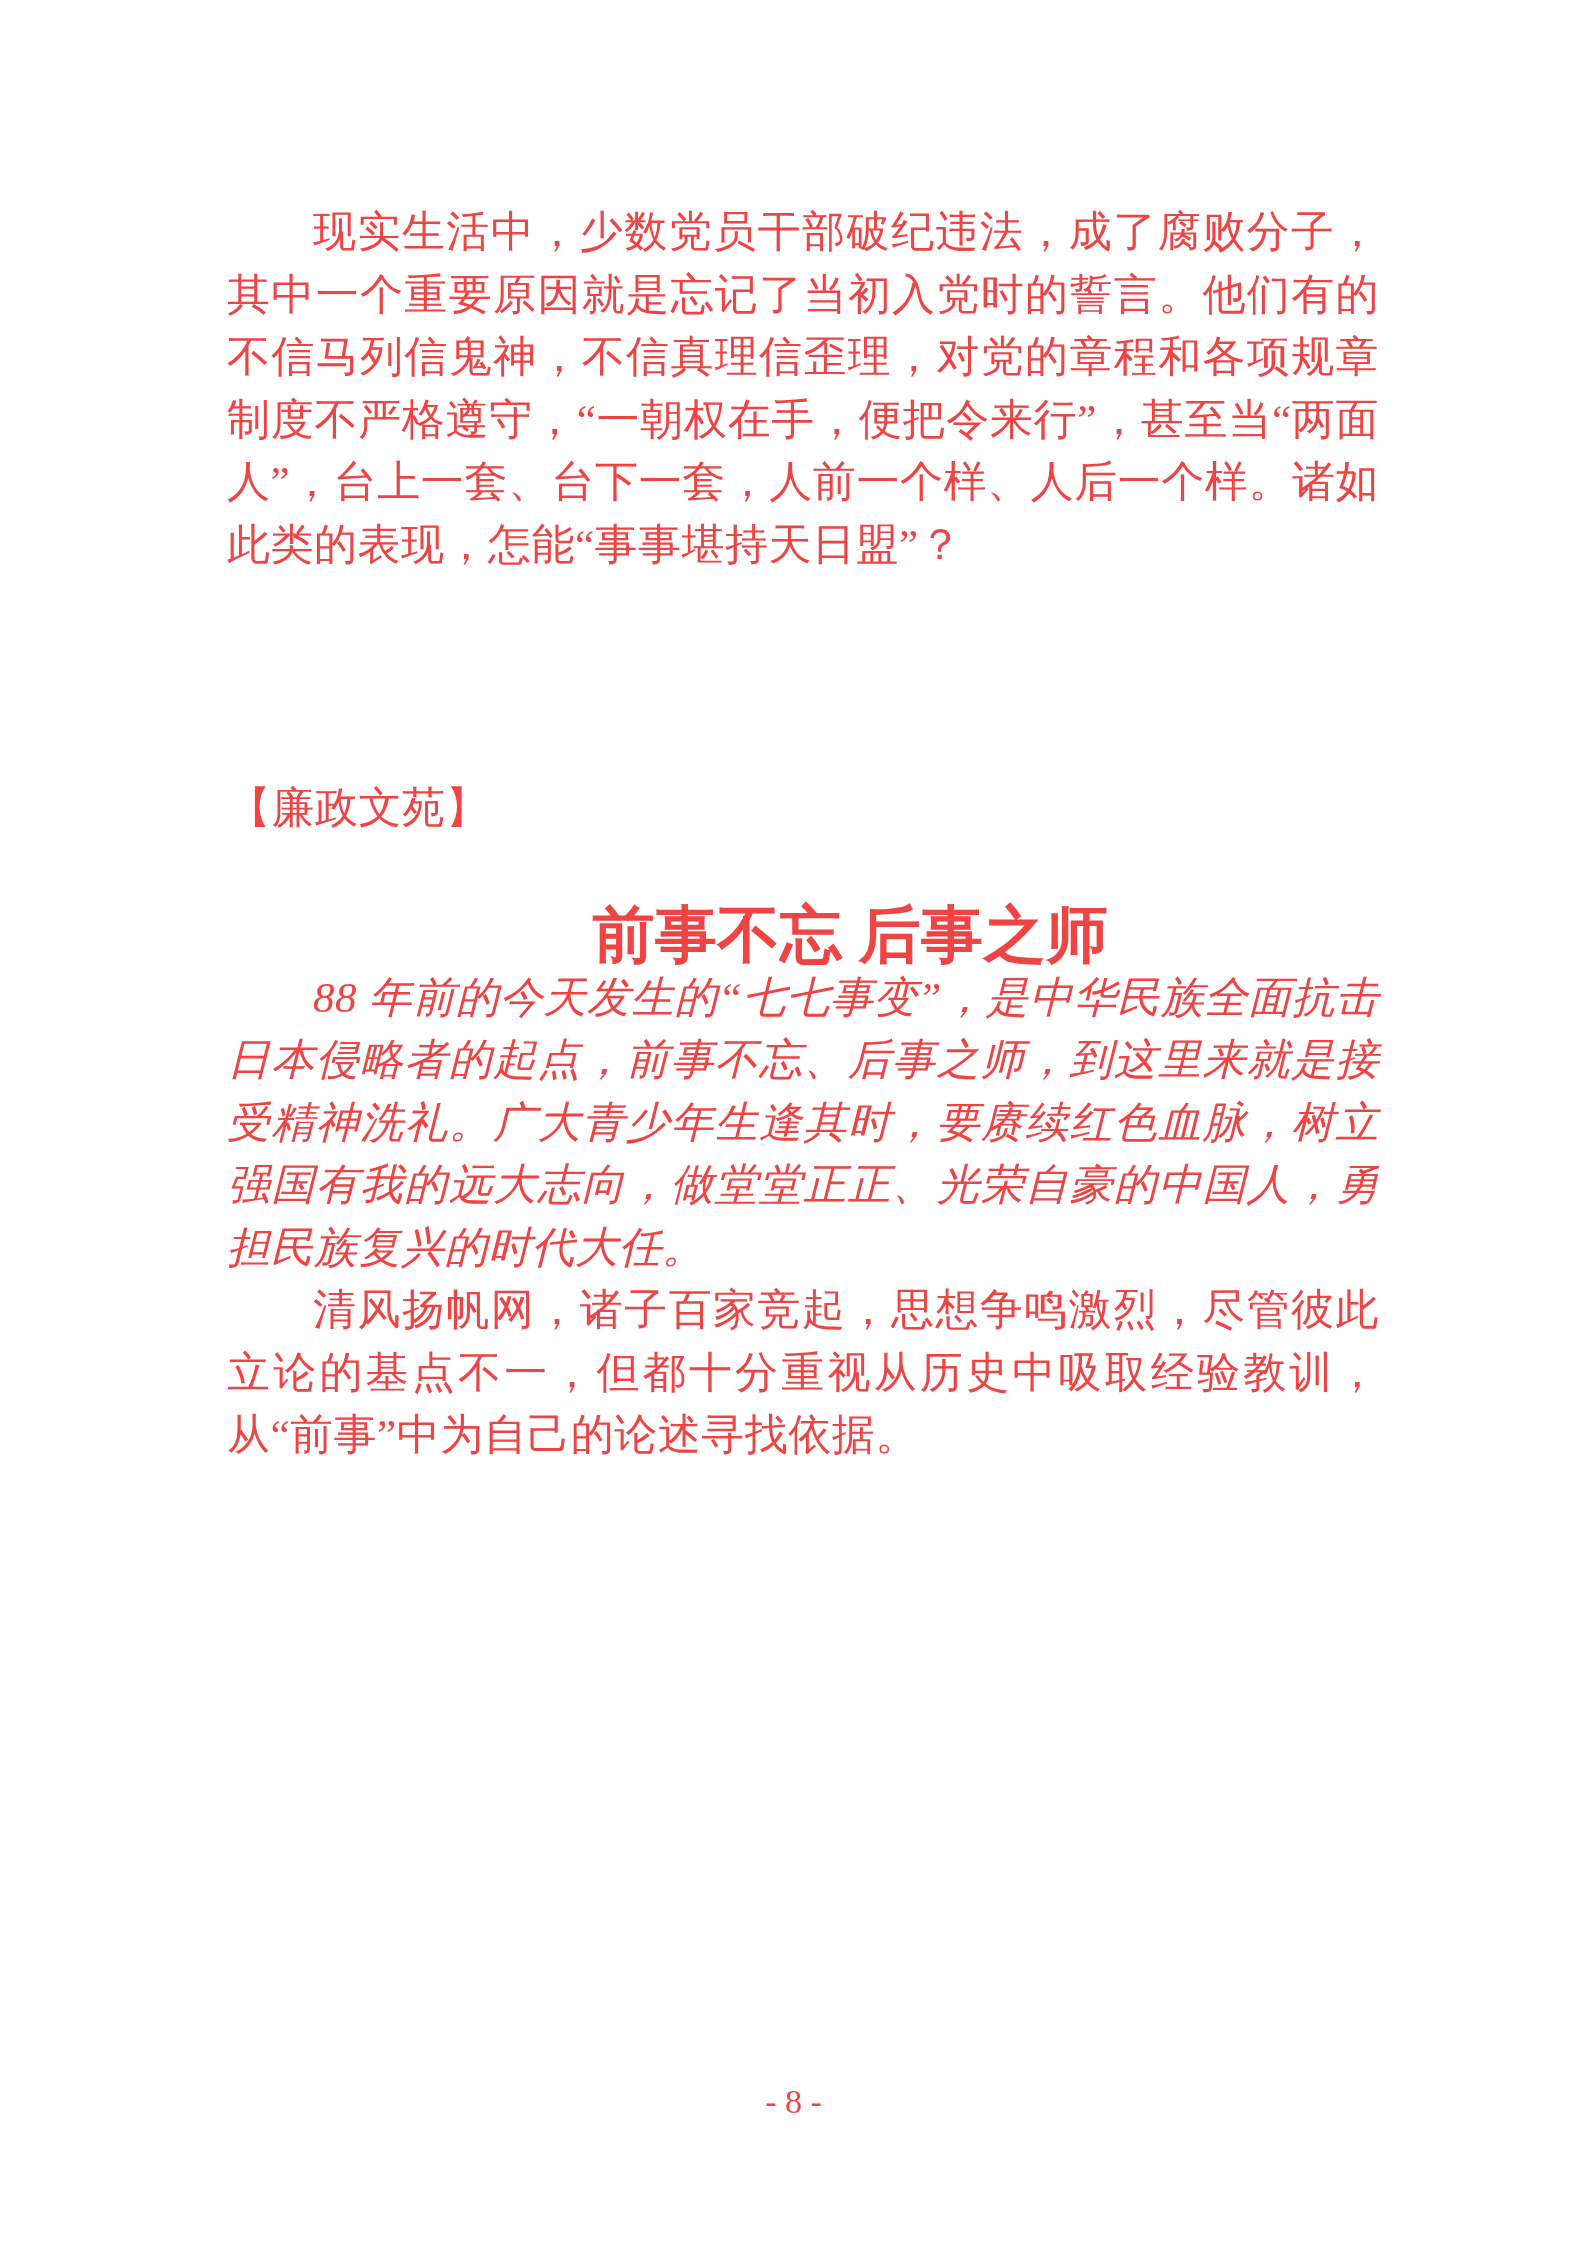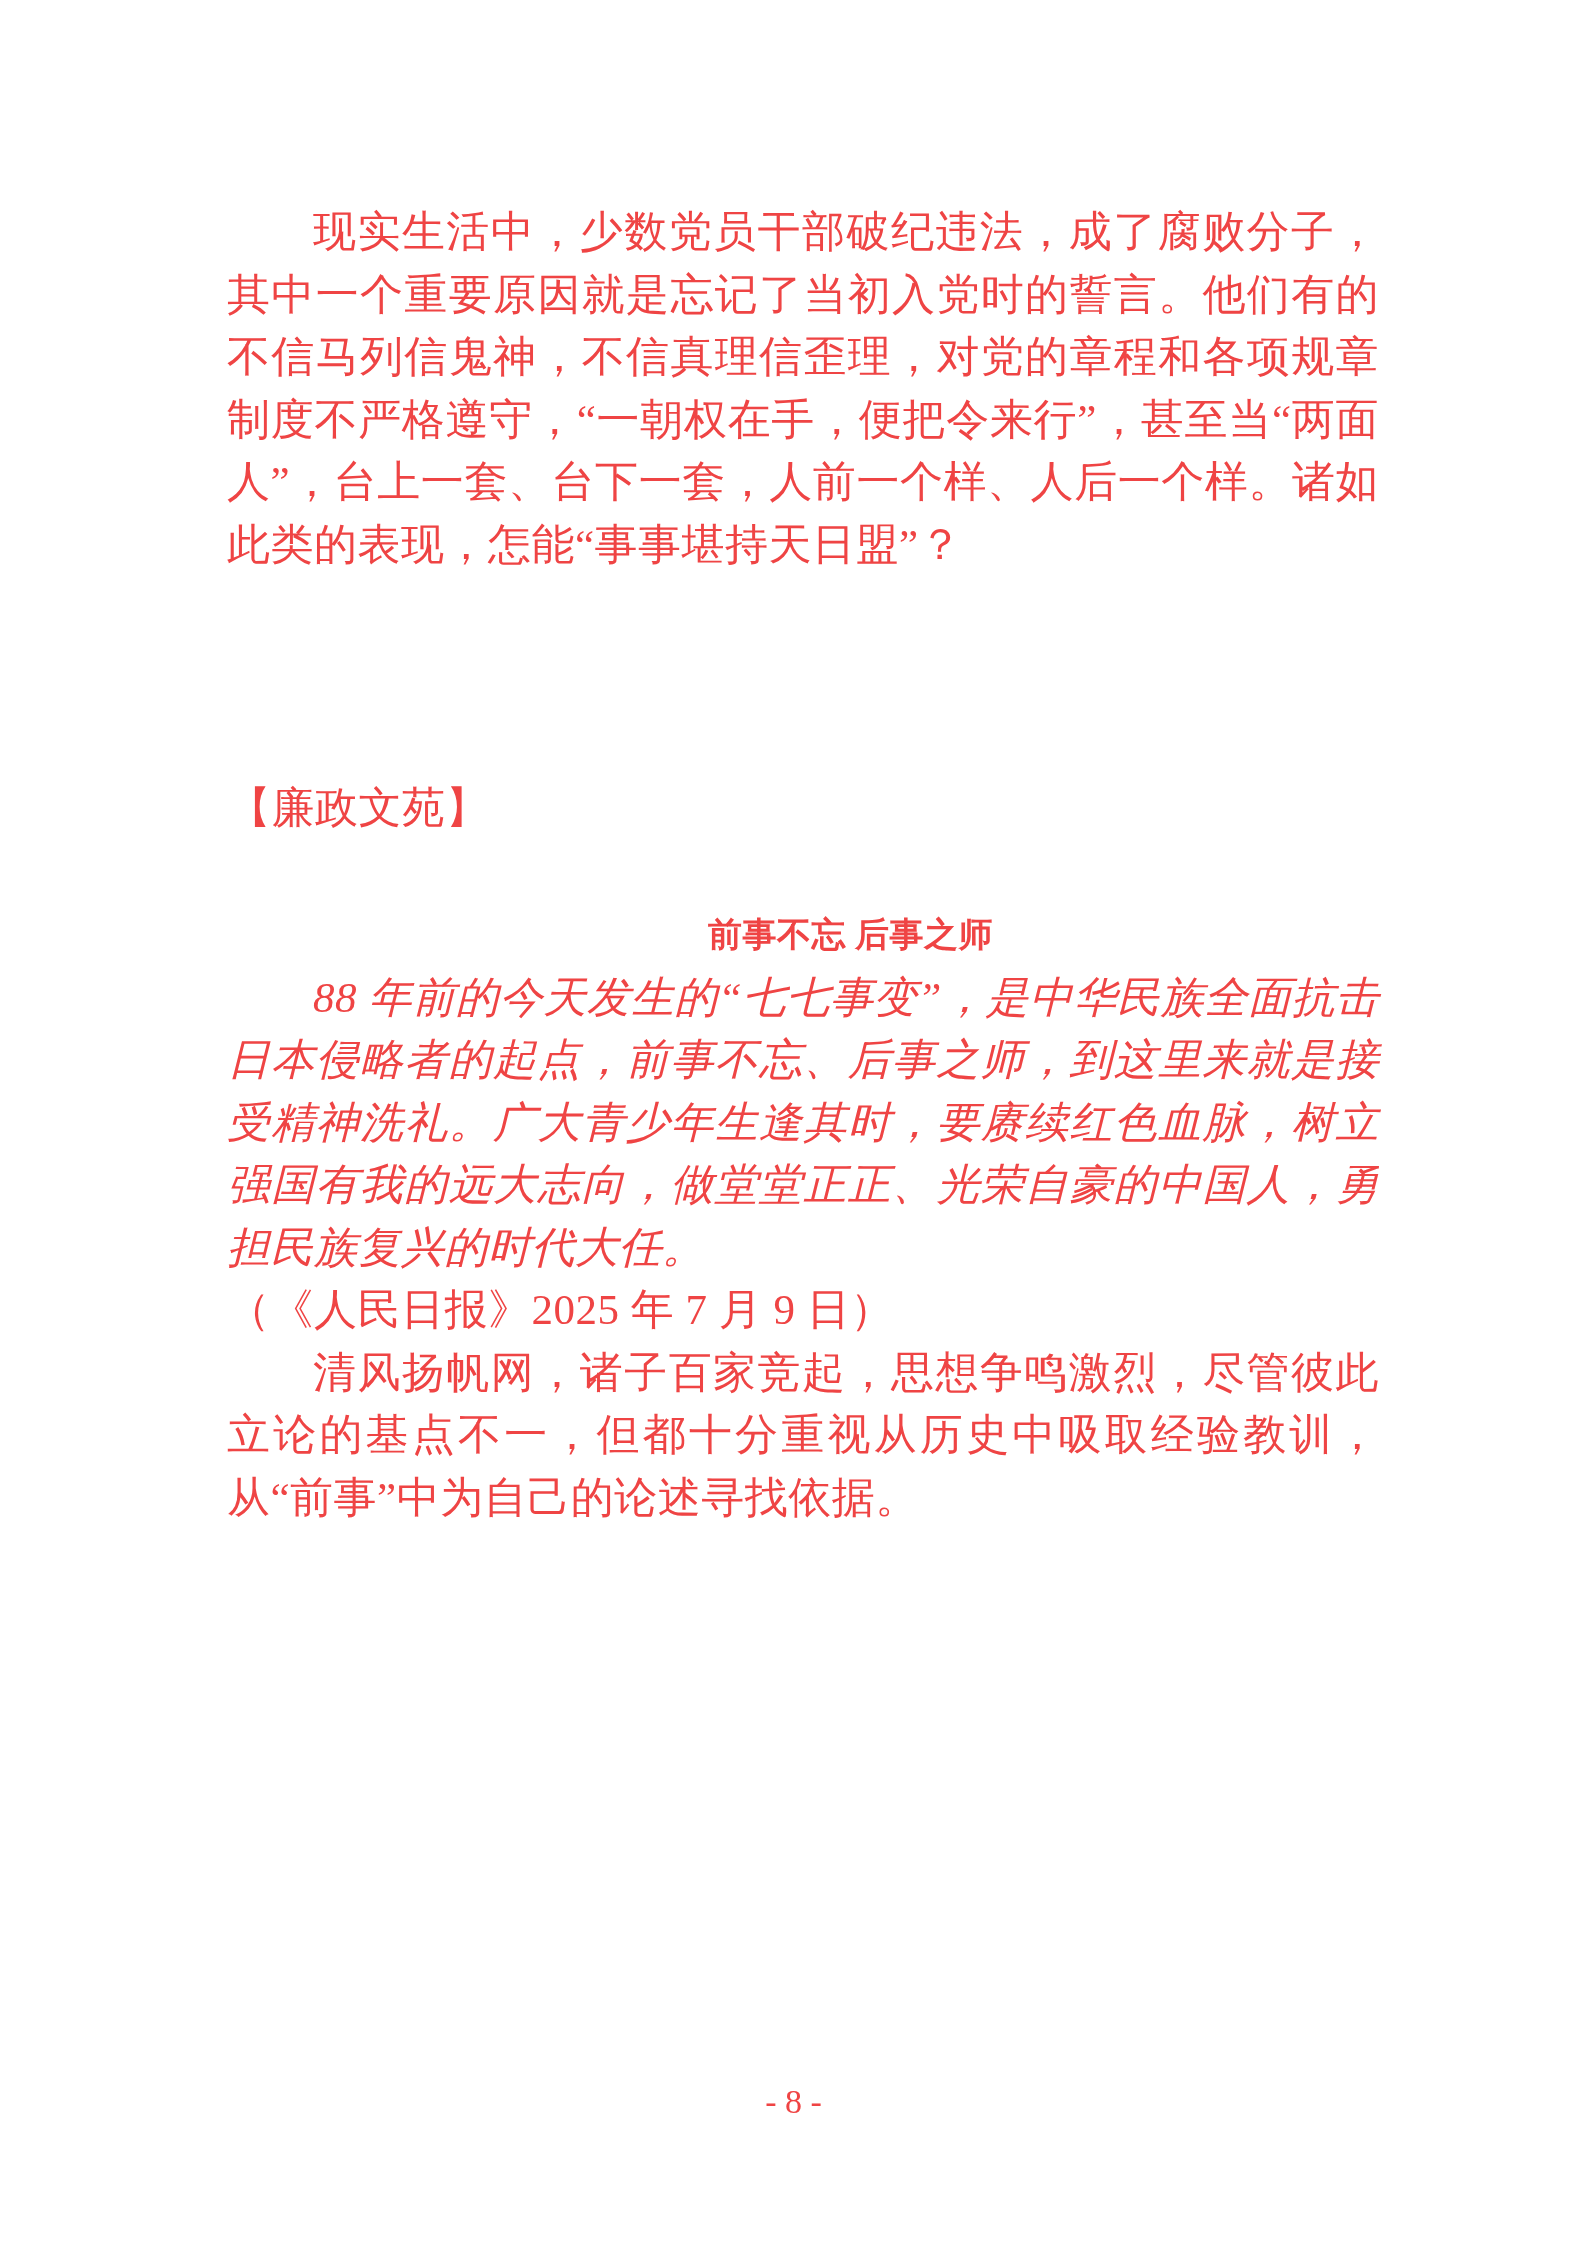--- a/index.html
+++ b/index.html
@@ -41,21 +41,21 @@
     text-indent: 0;
   }
   .spacer-large { height: 200px; }
   .spacer-line  { height: 62px; }
   .article-title {
     margin: 0;
     text-indent: 0;
     text-align: center;
     padding-left: 95px; 
     font-weight: bold;
-    font-size: 34px;
+    font-size: 62px;
     line-height: 64px;
   }
   .quote-block-start { margin-top: 0; }
   .page-number {
     position: absolute;
     top: 2082px;
     left: 0;
     width: 100%;
     text-align: center;
     font-size: 34px;
@@ -75,21 +75,20 @@
 
     <p class="section-header">【廉政文苑】</p>
 
     <div class="spacer-line"></div>
 
     <h1 class="article-title">前事不忘 后事之师</h1>
 
     <p class="para quote quote-block-start">88 年前的今天发生的“七七事变”，是中华民族全面抗击日本侵略者的起点，前事不忘、后事之师，到这里来就是接受精神洗礼。广大青少年生逢其时，要赓续红色血脉，树立强国有我的远大志向，做堂堂正正、光荣自豪的中国人，勇担民族复兴的时代大任。</p>
 
 
-    <p class="para no-indent">（《人民日报》2025 年 7 月 9 日）</p>
 
 
     <p class="para">清风扬帆网，诸子百家竞起，思想争鸣激烈，尽管彼此立论的基点不一，但都十分重视从历史中吸取经验教训，从“前事”中为自己的论述寻找依据。</p>
 
   </div>
 
   <div class="page-number">- 8 -</div>
 </div>
 
 </body></html>

